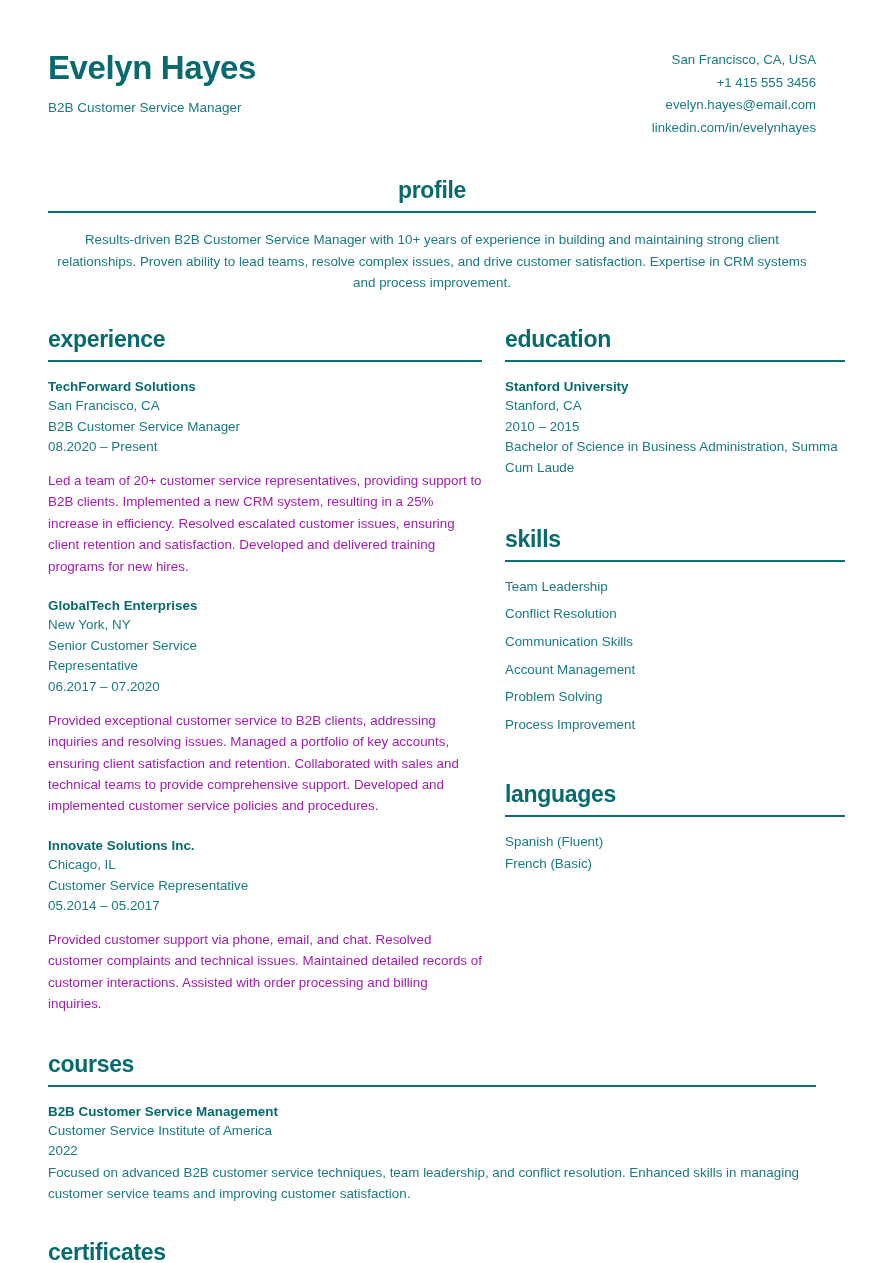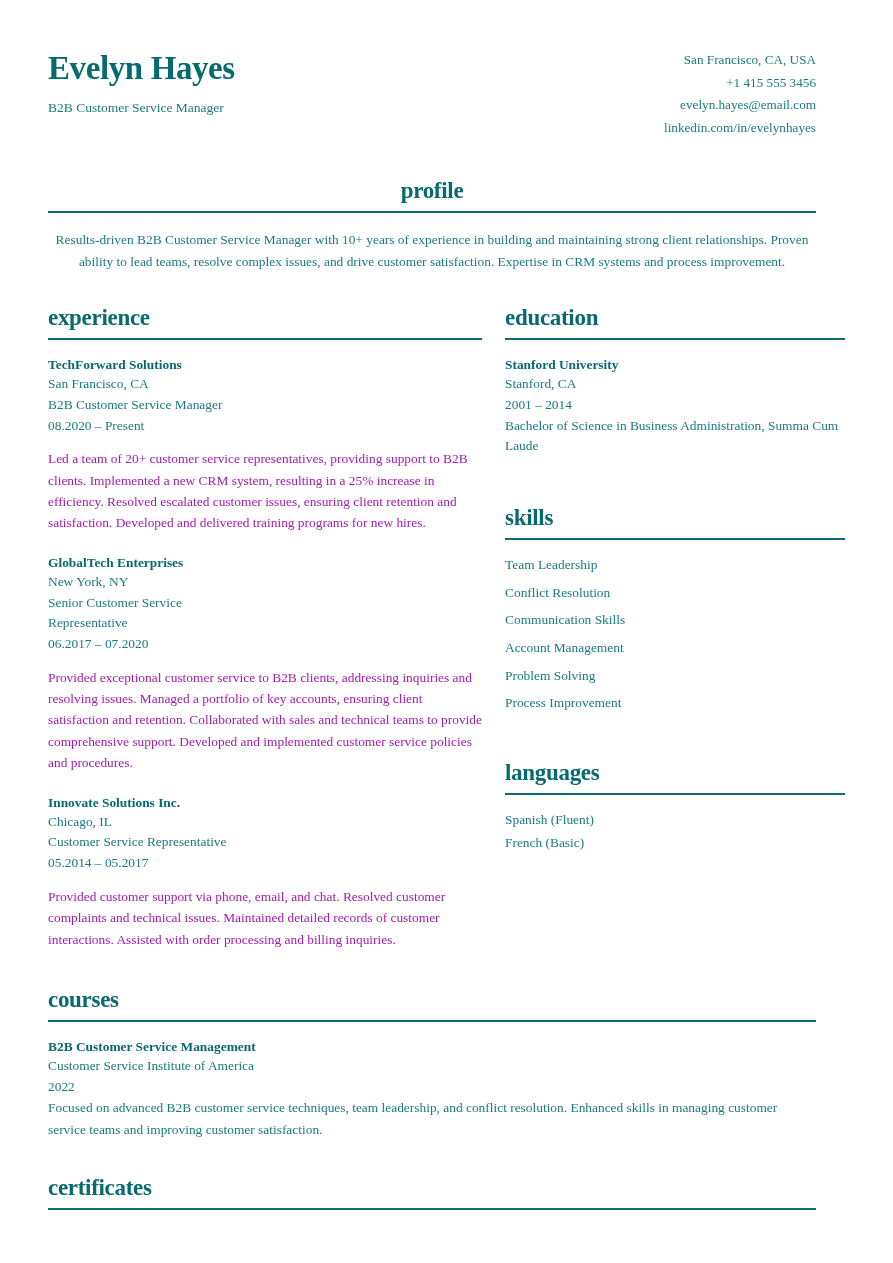--- a/index.html
+++ b/index.html
@@ -14,21 +14,20 @@
     color: #1a7a82;
     overflow: hidden;
     position: relative;
   }
   .page {
     position: relative;
     width: 864px;
     height: 1263px;
     padding: 0;
     box-sizing: border-box;
-    font-family: Liberation Serif, serif;
   }
 
   
   .header {
     display: flex;
     align-items: flex-start;
     justify-content: space-between;
     padding: 47px 48px 0 48px;
   }
   .identity { padding-top: 4px; }
@@ -194,21 +193,21 @@
     <div class="col-gap"></div>
 
     <div class="col-right">
 
       <div>
         <div class="section-head">education</div>
         <div class="rule"></div>
         <div class="entry">
           <div class="entry-org">Stanford University</div>
           <div class="entry-line">Stanford, CA</div>
-          <div class="entry-line">2001 – 2014</div>
+          <div class="entry-line">2010 – 2015</div>
           <div class="entry-line">Bachelor of Science in Business Administration, Summa Cum Laude</div>
         </div>
       </div>
 
       <div class="section-gap">
         <div class="section-head">skills</div>
         <div class="rule"></div>
         <div class="list">
           <div class="list-item">Team Leadership</div>
           <div class="list-item">Conflict Resolution</div>

